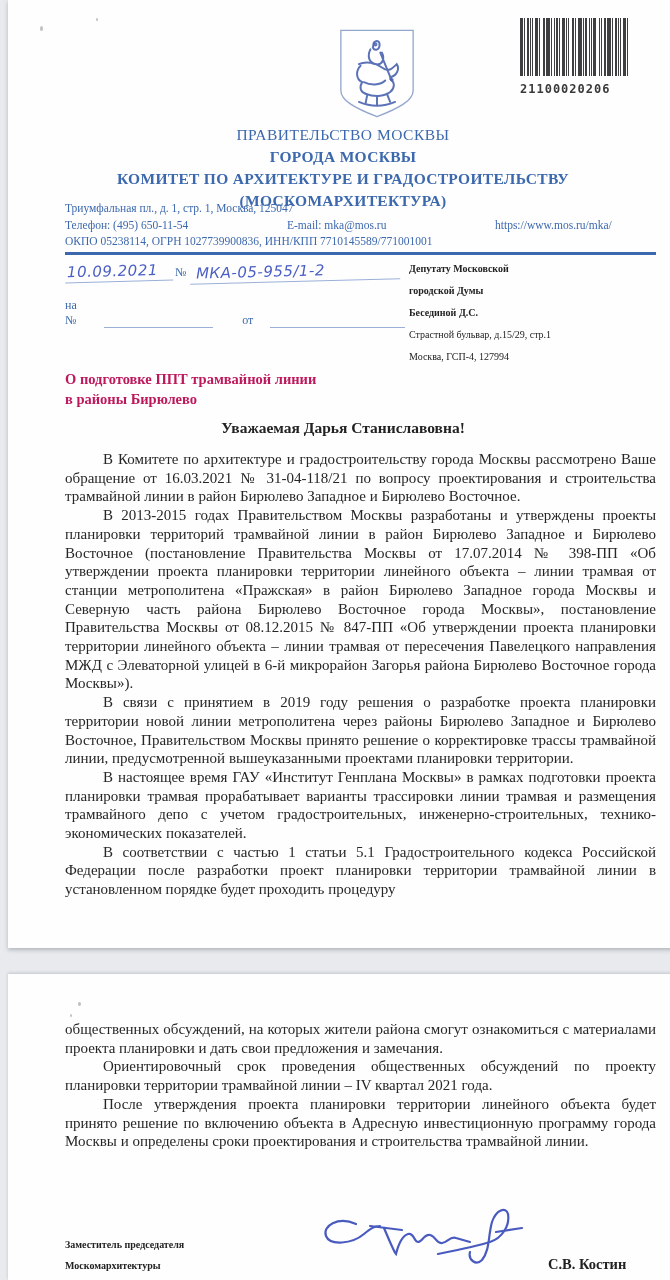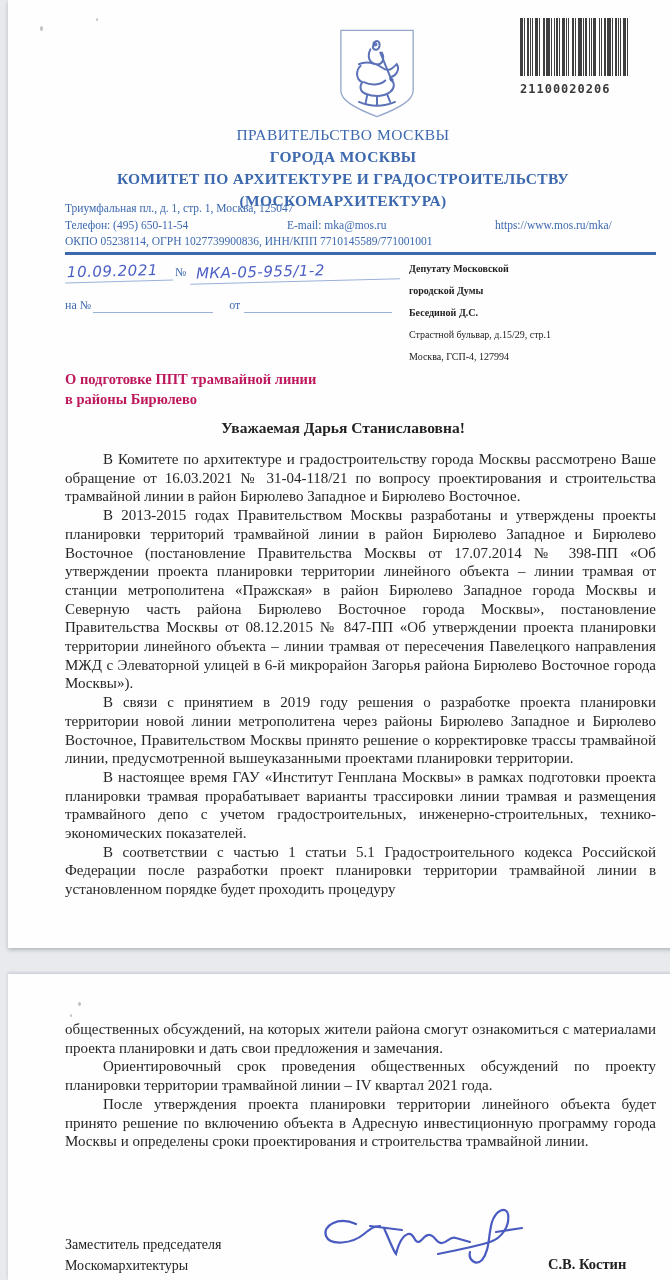--- a/index.html
+++ b/index.html
@@ -37,21 +37,21 @@
 
   
   .ref { position:absolute; top:262px; left:57px; width:340px; color:#3c68ae; }
   .ref .row { display:flex; align-items:flex-end; }
   .hand { font-family:"DejaVu Sans", sans-serif; font-style:italic;
     color:#4a5ec5; font-size:15px; letter-spacing:.5px; transform:rotate(-1.5deg); }
   .u { border-bottom:1px solid #9bb0d8; }
   .ref .date  { width:108px; padding:0 2px 1px 2px; }
   .ref .nosign{ font-size:12px; padding:0 4px 2px 2px; }
   .ref .num   { width:210px; padding:0 2px 1px 6px; }
-  .ref .row2  { margin-top:16px; font-size:12px; }
+  .ref .row2  { margin-top:16px; font-size:12px;gap:13px; }
   .ref .blank1{ width:120px; margin-left:2px; }
   .ref .blank2{ width:148px; margin-left:4px; }
   .ref .ot    { margin-left:16px; }
 
   
   .recipient { position:absolute; top:258px; left:401px; width:250px;
     font-size:10px; line-height:22px; color:#222; }
   .recipient .b { font-weight:bold; }
 
   
@@ -63,21 +63,21 @@
 
   
   .body1 { position:absolute; top:450px; left:57px; width:591px; }
   .body2 { position:absolute; top:46px;  left:57px; width:591px; }
   .bodytext p { font-size:15px; line-height:18.7px; text-align:justify;
     text-indent:38px; color:#262626; }
   .bodytext p.noindent { text-indent:0; }
 
   
   .sig-title { position:absolute; top:260px; left:57px; width:240px;
-    font-weight:normal; font-size:14px; line-height:21px; color:#222; }
+    font-weight:bold; font-size:10px; line-height:21px; color:#222; }
   .sig-svg { position:absolute; top:228px; left:310px; width:210px; height:70px; }
   .sig-name { position:absolute; top:282px; left:540px; width:120px;
     font-weight:bold; font-size:14.5px; color:#222; }
 </style>
 </head>
 <body>
 
 <div class="screen">
 
   <div class="page page1">

